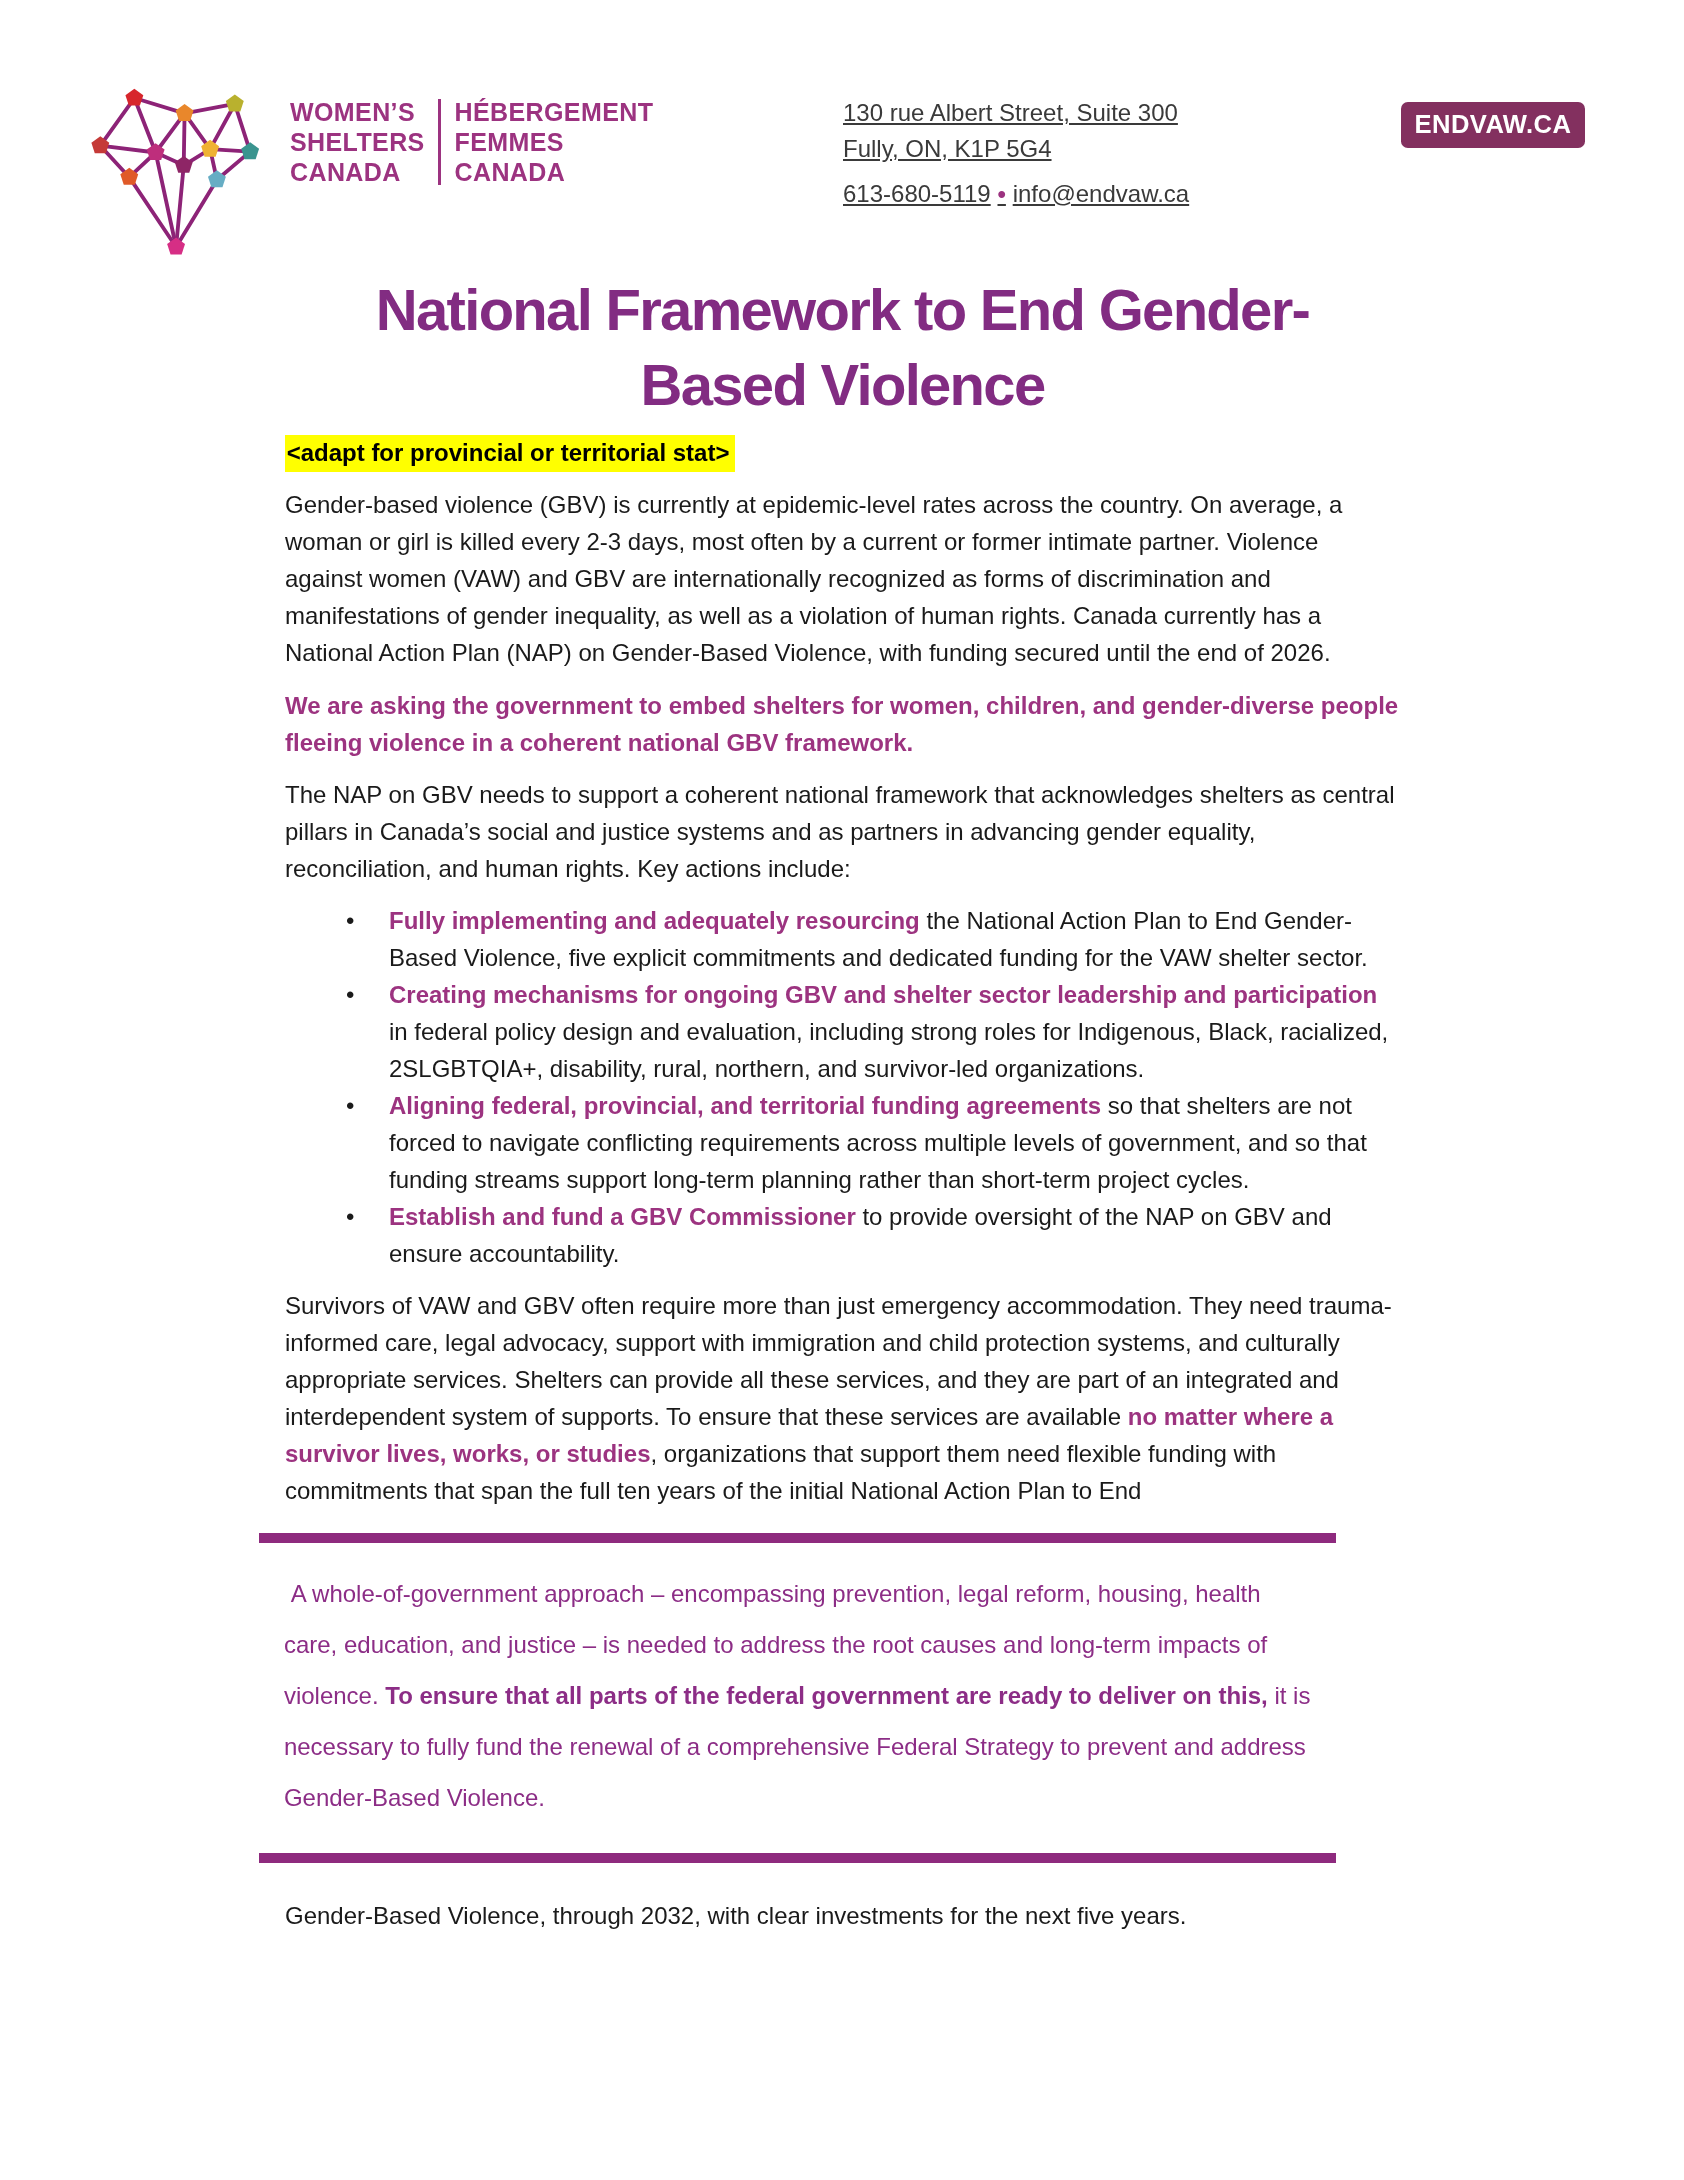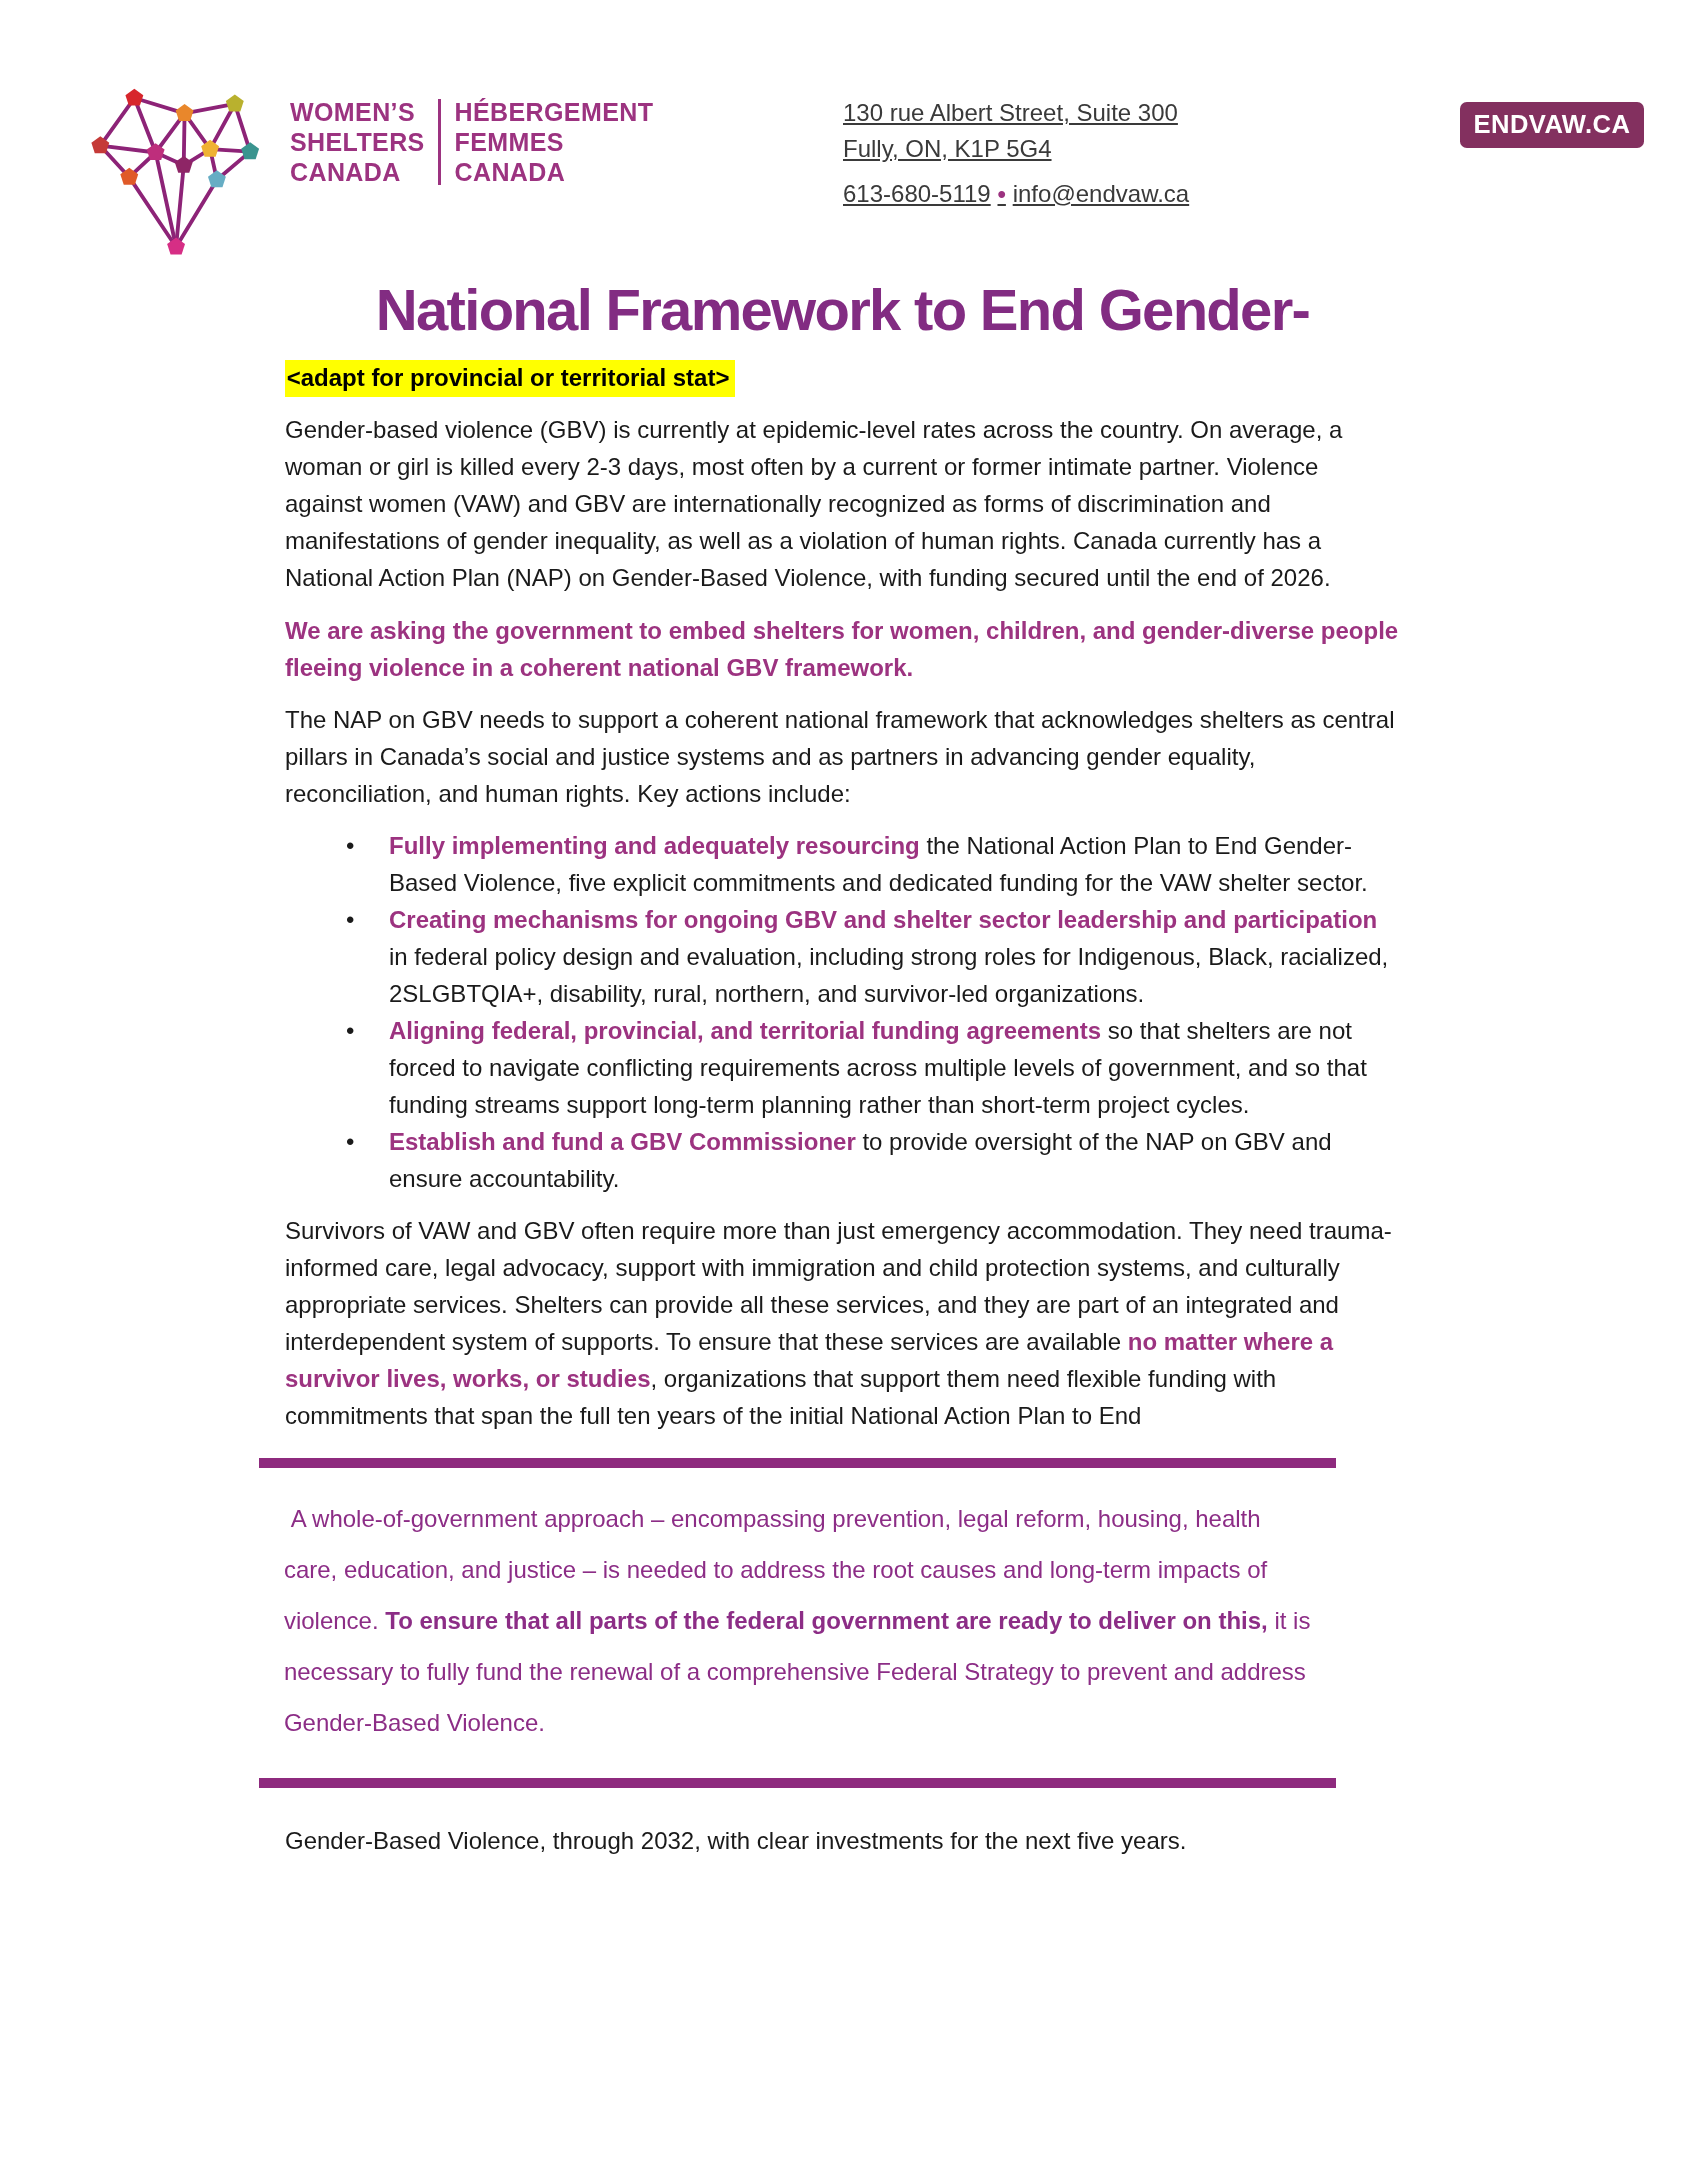--- a/index.html
+++ b/index.html
@@ -29,21 +29,21 @@
   .wm-divider { width: 2.6px; background: var(--accent-magenta); margin: 1.7px 13.6px; }
 
   .address {
     position: absolute; left: 843px; top: 95px;
     font-size: 24px; line-height: 36px; color: #3a3a3a; text-decoration: underline;
   }
   .contact-line { margin-top: 8.5px; }
   .contact-line .dot { color: var(--accent-magenta); margin: 0 6.8px; font-weight: 700; }
 
   .badge {
-    position: absolute; left: 1460px; top: 102px;
+    position: absolute; left: 1401px; top: 102px;
     background: var(--badge-plum);
     color: #ffffff;
     font-weight: 700;
     font-size: 25.6px;
     padding: 7.7px 13.6px 9.4px 13.6px;
     border-radius: 6.8px;
     letter-spacing: 0.4px;
   }
 
   
@@ -168,20 +168,21 @@
       <div class="contact-line">
         <span>613-680-5119</span><span class="dot">•</span><span>info@endvaw.ca</span>
       </div>
     </div>
 
     <div class="badge">ENDVAW.CA</div>
   </header>
 
   <h1 class="title">
     <span>National Framework to End Gender-</span><br>
+    <span>Based Violence</span>
   </h1>
 
   <main class="content">
 
     <p class="note"><mark>&lt;adapt for provincial or territorial stat&gt;</mark></p>
 
     <p>Gender-based violence (GBV) is currently at epidemic-level rates across the country. On average, a woman or girl is killed every 2-3 days, most often by a current or former intimate partner. Violence against women (VAW) and GBV are internationally recognized as forms of discrimination and manifestations of gender inequality, as well as a violation of human rights. Canada currently has a National Action Plan (NAP) on Gender-Based Violence, with funding secured until the end of 2026.</p>
 
     <p class="accent-bold">We are asking the government to embed shelters for women, children, and gender-diverse people fleeing violence in a coherent national GBV framework.</p>
 

